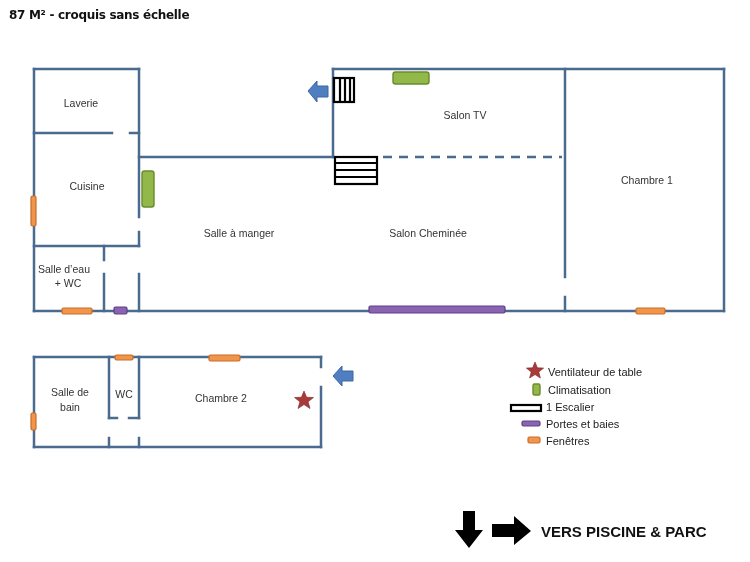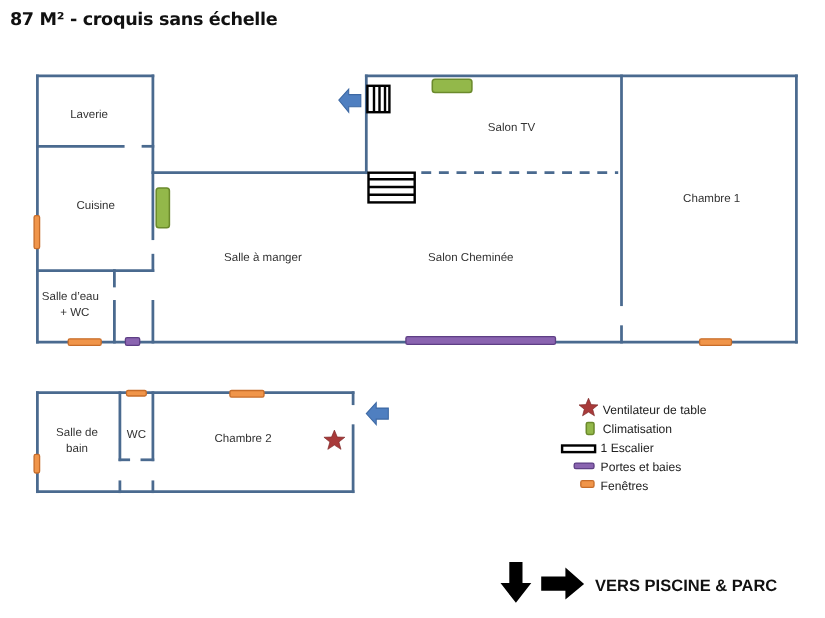--- a/index.html
+++ b/index.html
@@ -1,17 +1,17 @@
 <!DOCTYPE html>
 <html><head>
 <meta charset="utf-8">
 <style>
   html, body { margin: 0; padding: 0; background: #ffffff; }
   body { width: 750px; height: 562px; position: relative; overflow: hidden; font-family: "Liberation Sans", sans-serif; }
-  #title { position: absolute; left: 9px; top: 8px; font-size: 16px; font-weight: bold; color: #111; font-family: "DejaVu Sans", sans-serif; letter-spacing: -0.3px; }
+  #title { position: absolute; left: 9px; top: 8px; font-size: 12px; font-weight: bold; color: #111; font-family: "DejaVu Sans", sans-serif; letter-spacing: -0.3px; }
   svg#plan { position: absolute; left: 0; top: 0; }
   .wall { stroke: #4a6a8f; stroke-width: 2.5; fill: none; stroke-linecap: square; }
   .dash { stroke: #4a6a8f; stroke-width: 2.5; fill: none; stroke-dasharray: 9 7; }
   .room-label { font-family: "Liberation Sans", sans-serif; font-size: 10.5px; fill: #333; text-anchor: middle; }
   .legend-label { font-family: "Liberation Sans", sans-serif; font-size: 11px; fill: #222; }
   .dir-label { font-family: "Liberation Sans", sans-serif; font-size: 15px; font-weight: bold; fill: #111; }
   .win { fill: #f0954a; stroke: #c76d2a; stroke-width: 1.2; }
   .door { fill: #8a64b0; stroke: #5e3f85; stroke-width: 1.2; }
   .ac { fill: #93b84a; stroke: #6b8a2c; stroke-width: 1.4; }
   .stair-box { fill: #fff; stroke: #000; stroke-width: 2.2; }

